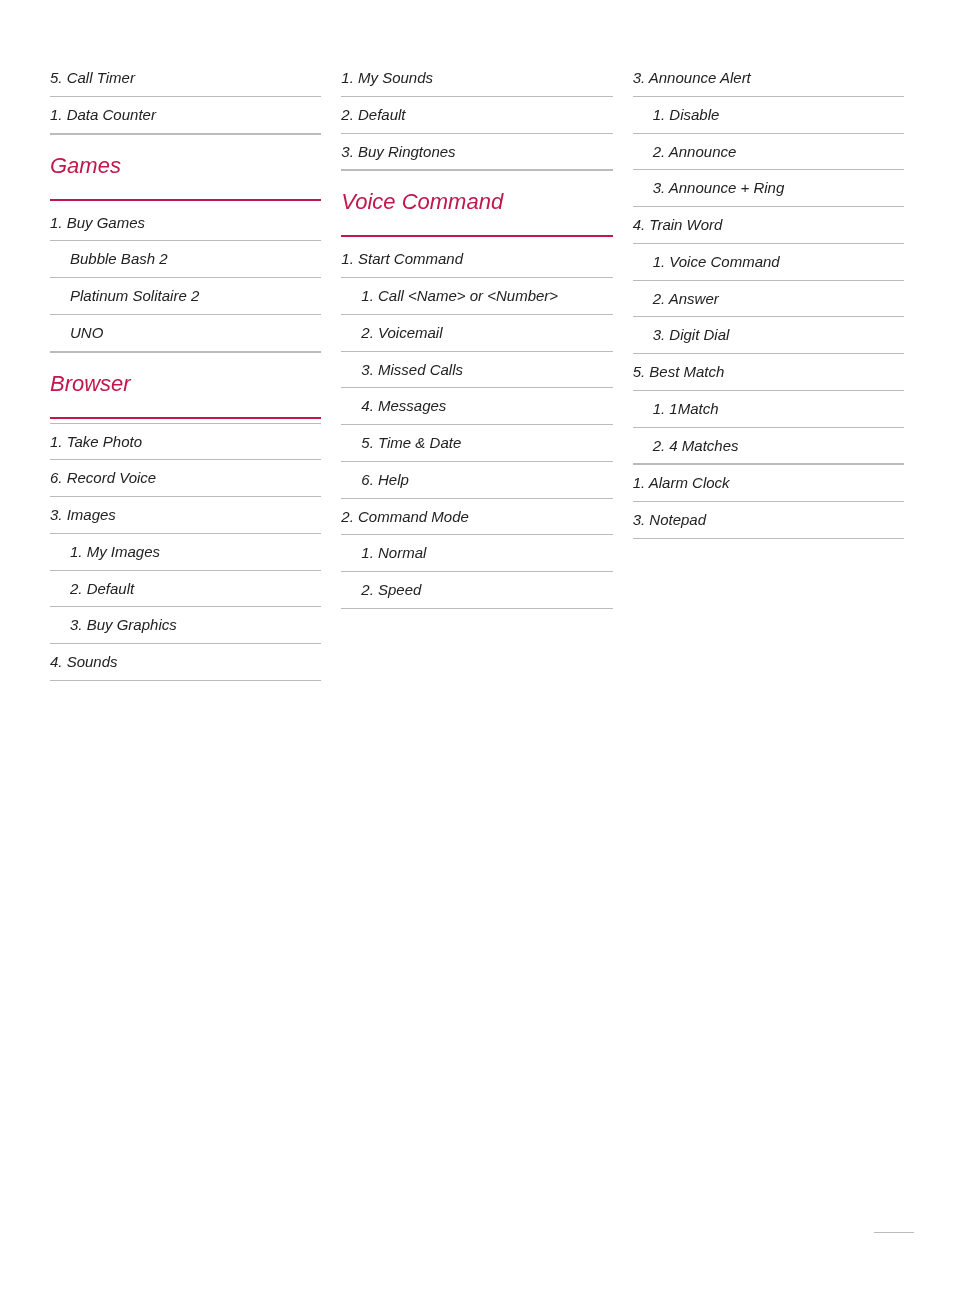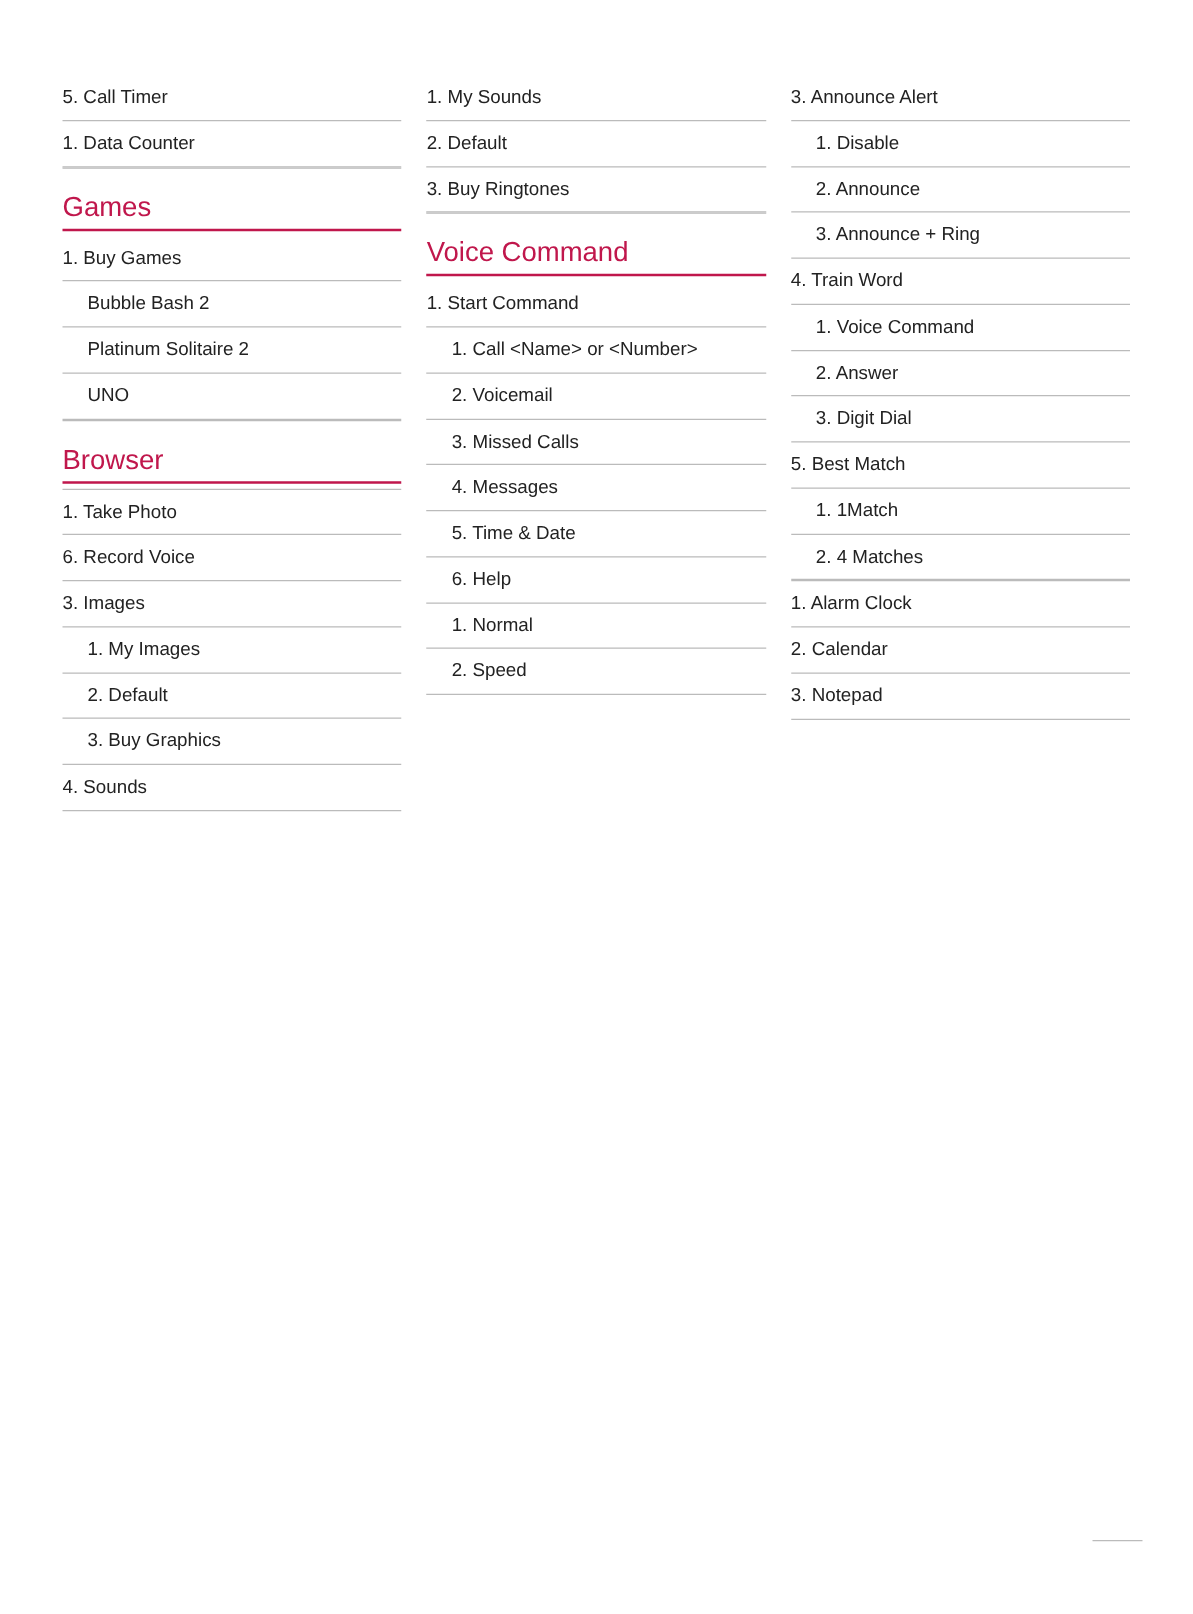--- a/index.html
+++ b/index.html
@@ -13,28 +13,29 @@
       position: relative;
     }
     .page {
       display: grid;
       grid-template-columns: 1fr 1fr 1fr;
       gap: 0;
       padding: 60px 40px 60px 40px;
     }
     .col {
       padding: 0 10px;
+      font-style: italic;
     }
     .section-header {
       color: #c0174c;
       font-size: 22px;
       font-weight: 400;
       margin-top: 18px;
       margin-bottom: 4px;
-      padding-bottom: 4px;
+      padding-bottom: 20px;
       border-bottom: 2px solid #c0174c;
     }
     .divider {
       border: none;
       border-top: 1px solid #bbb;
       margin: 0;
     }
     .item {
       padding: 7px 0 7px 0;
       border-bottom: 1px solid #bbb;
@@ -88,36 +89,36 @@
       <div class="item">3.  Buy Ringtones</div>
       <hr class="divider">
       <div class="section-header">Voice Command</div>
       <div class="item">1.  Start Command</div>
       <div class="item indent1">1.  Call &lt;Name&gt; or &lt;Number&gt;</div>
       <div class="item indent1">2.  Voicemail</div>
       <div class="item indent1">3.  Missed Calls</div>
       <div class="item indent1">4.  Messages</div>
       <div class="item indent1">5.  Time &amp; Date</div>
       <div class="item indent1">6.  Help</div>
+      <div class="item">2.  Command Mode</div>
       <div class="item indent1">1.  Normal</div>
       <div class="item indent1">2.  Speed</div>
     </div>
     <div class="col">
       <div class="item">3.  Announce Alert</div>
       <div class="item indent1">1.  Disable</div>
       <div class="item indent1">2.  Announce</div>
       <div class="item indent1">3.  Announce + Ring</div>
       <div class="item">4.  Train Word</div>
       <div class="item indent1">1.  Voice Command</div>
       <div class="item indent1">2.  Answer</div>
       <div class="item indent1">3.  Digit Dial</div>
       <div class="item">5.  Best Match</div>
       <div class="item indent1">1.  1Match</div>
       <div class="item indent1">2.  4 Matches</div>
       <hr class="divider">
       <div class="item">1.  Alarm Clock</div>
-      <div class="item">2.  Calendar</div>
       <div class="item">3.  Notepad</div>
     </div>
   </div>
 
 <div class="page-num-line"></div>
 <div class="page-num"></div>
 
 </body></html>

